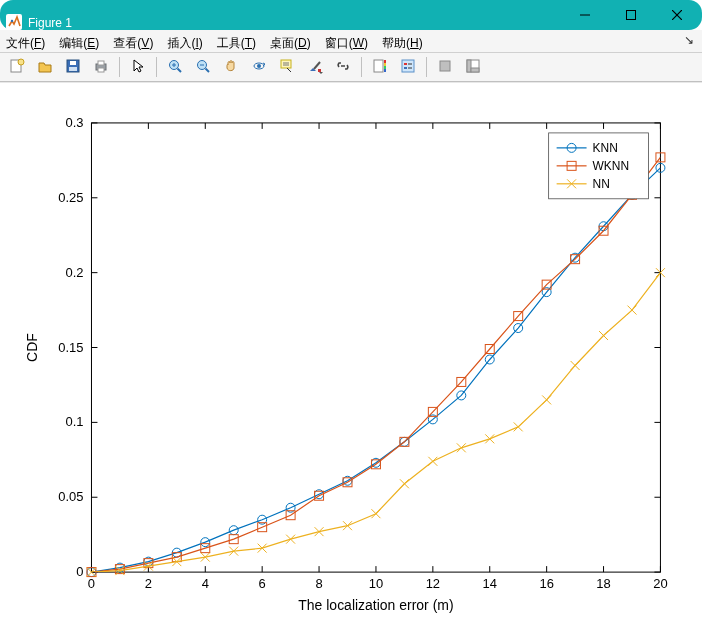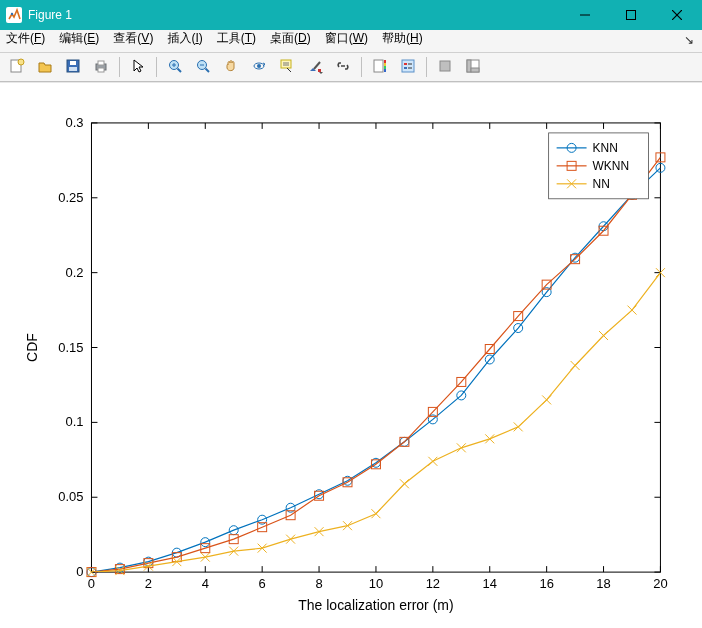--- a/index.html
+++ b/index.html
@@ -19,23 +19,24 @@
     flex-direction: column;
     background: #fff;
     box-sizing: border-box;
   }
   
   .titlebar {
     height: 30px;
     background: #11b1b3;
     color: #fff;
     display: flex;
-    align-items: center;
+    align-items: flex-end;
     padding: 0 2px 0 6px;
     user-select: none;
+    border-radius: 13px;
   }
   .titlebar .app-icon {
     width: 16px; height: 16px;
     margin-right: 6px;
     display: inline-flex;
   }
   .titlebar .title-text {
     flex: 0 0 auto;
     font-size: 12px;
   }
@@ -47,21 +48,21 @@
     align-items: center;
     justify-content: center;
     color: #000;
   }
   
   .menubar {
     height: 22px;
     background: #f5f5f5;
     border-bottom: 1px solid #d0d0d0;
     display: flex;
-    align-items: flex-start;
+    align-items: flex-end;
     padding: 0 6px;
     gap: 14px;
     position: relative;
   }
   .menubar .menu-item {
     font-size: 12px;
     color: #000;
     white-space: nowrap;
     cursor: default;
   }

